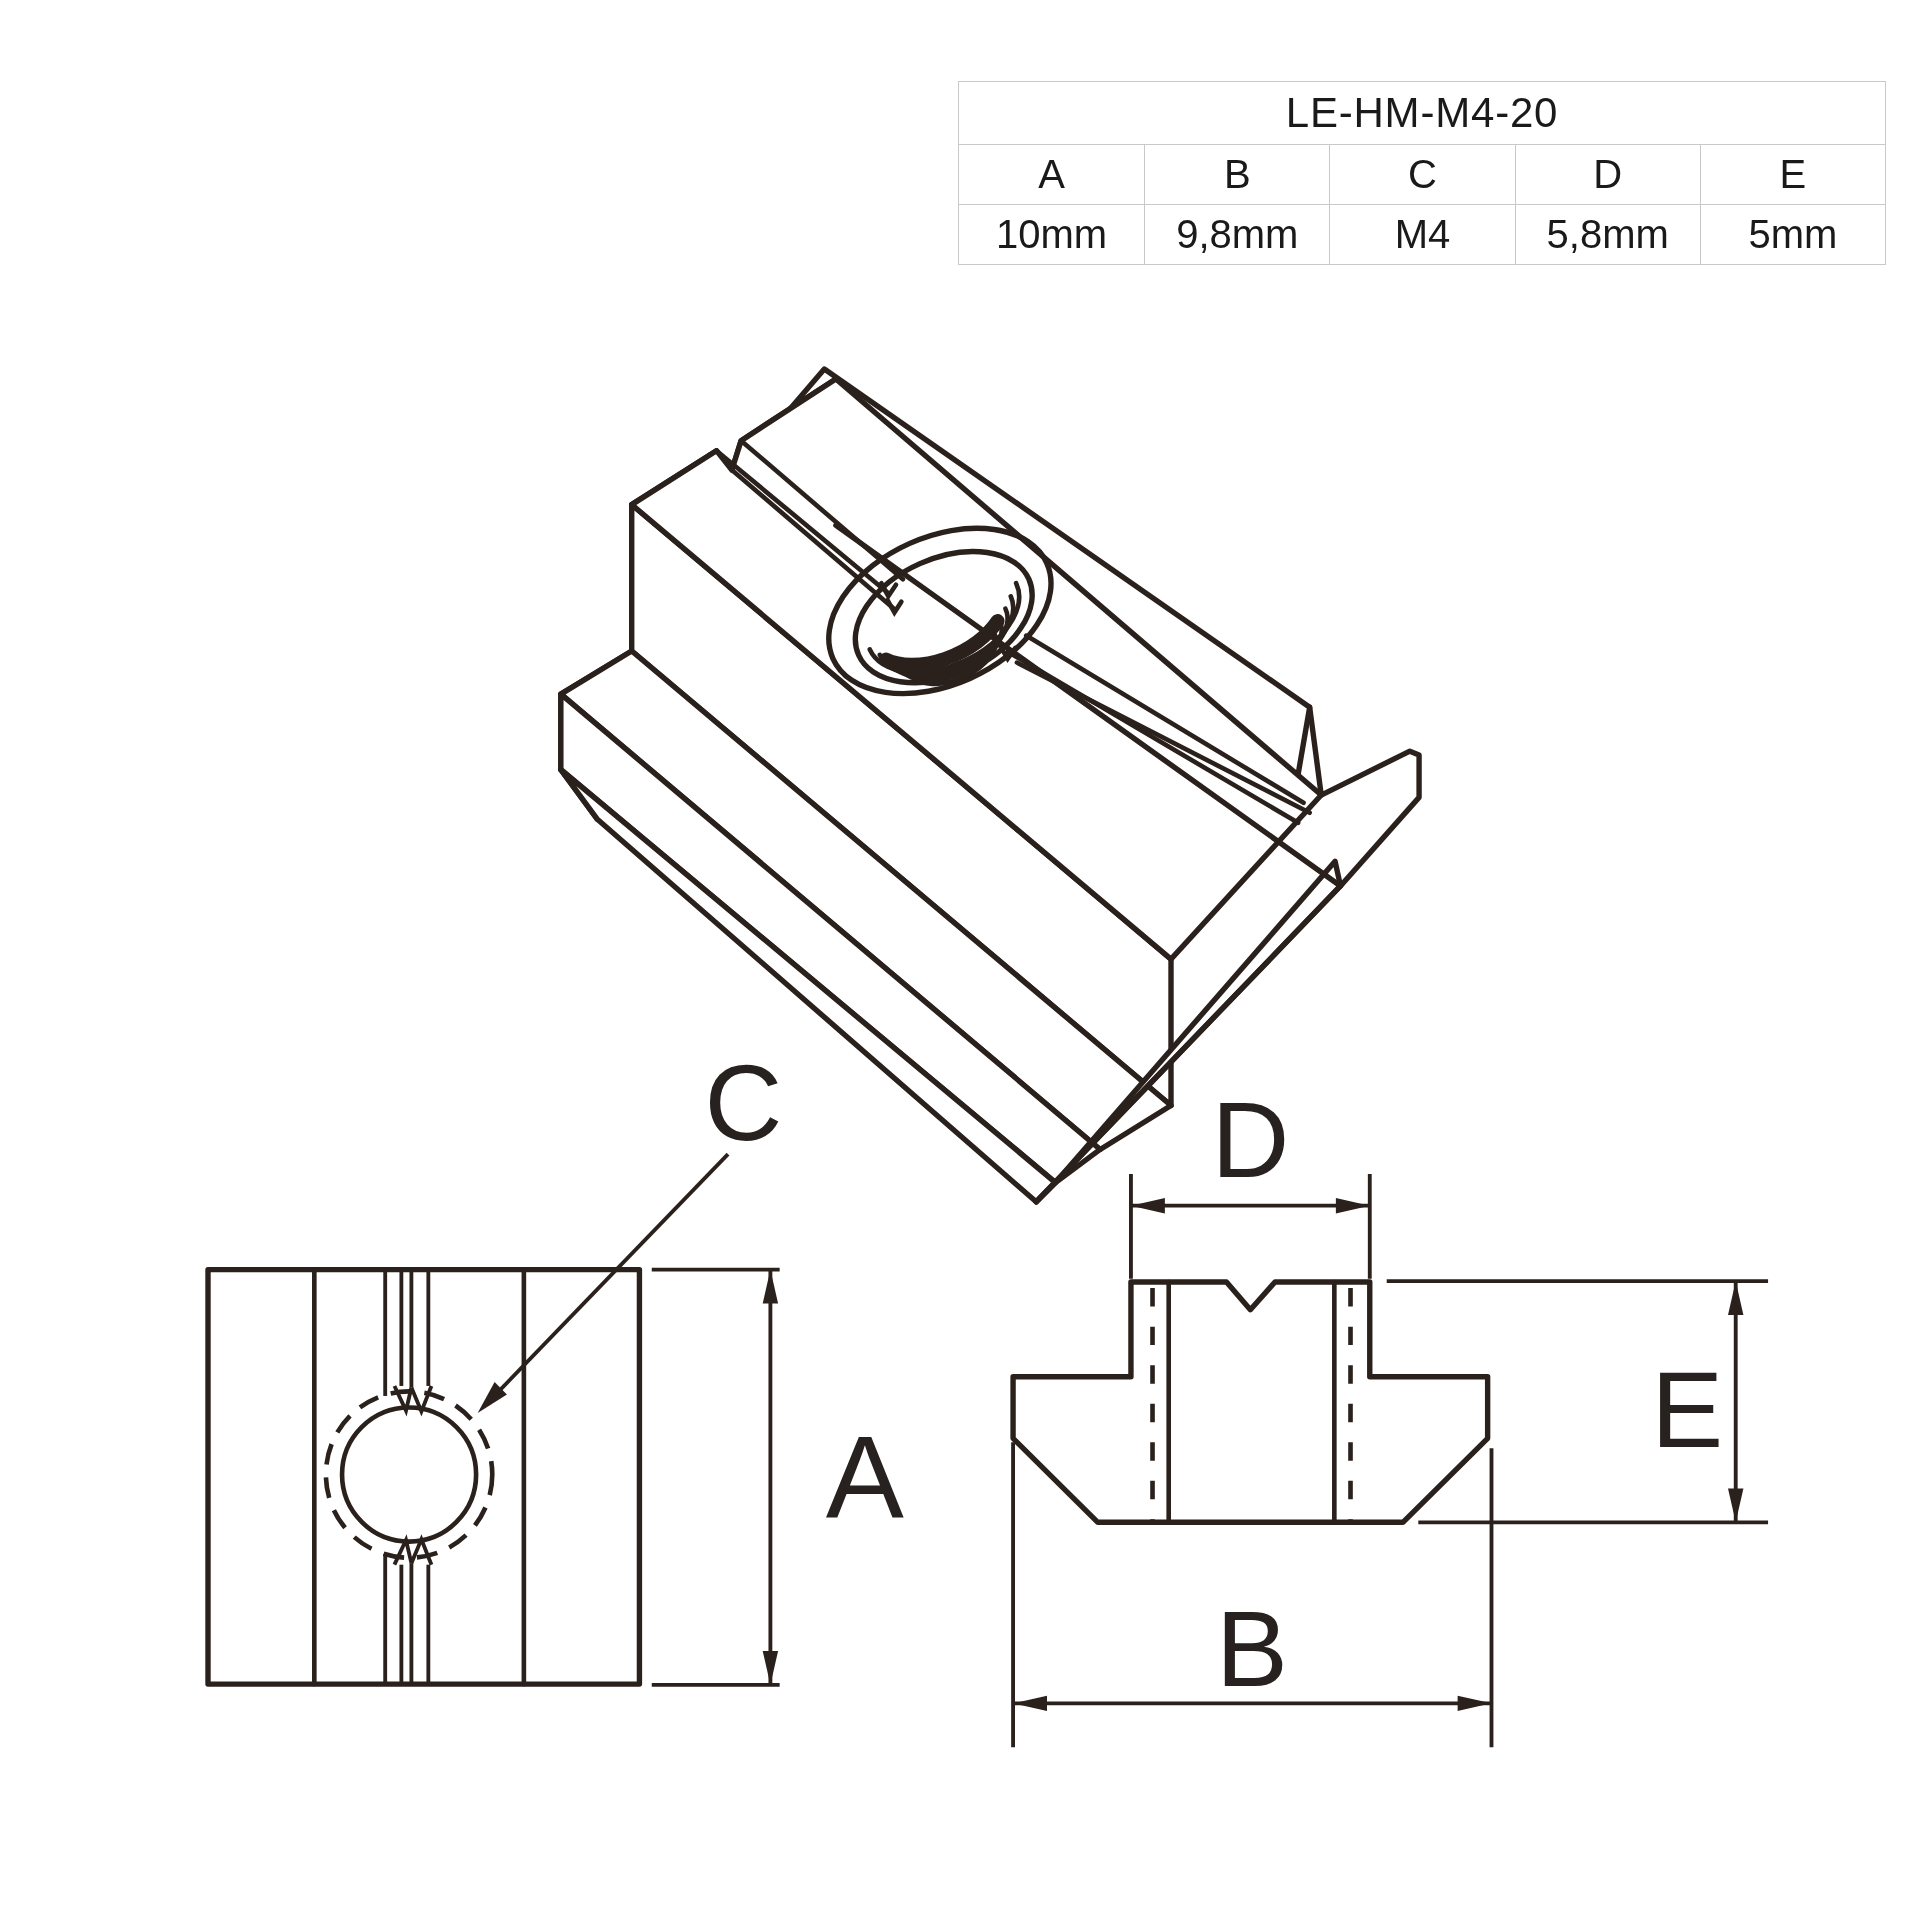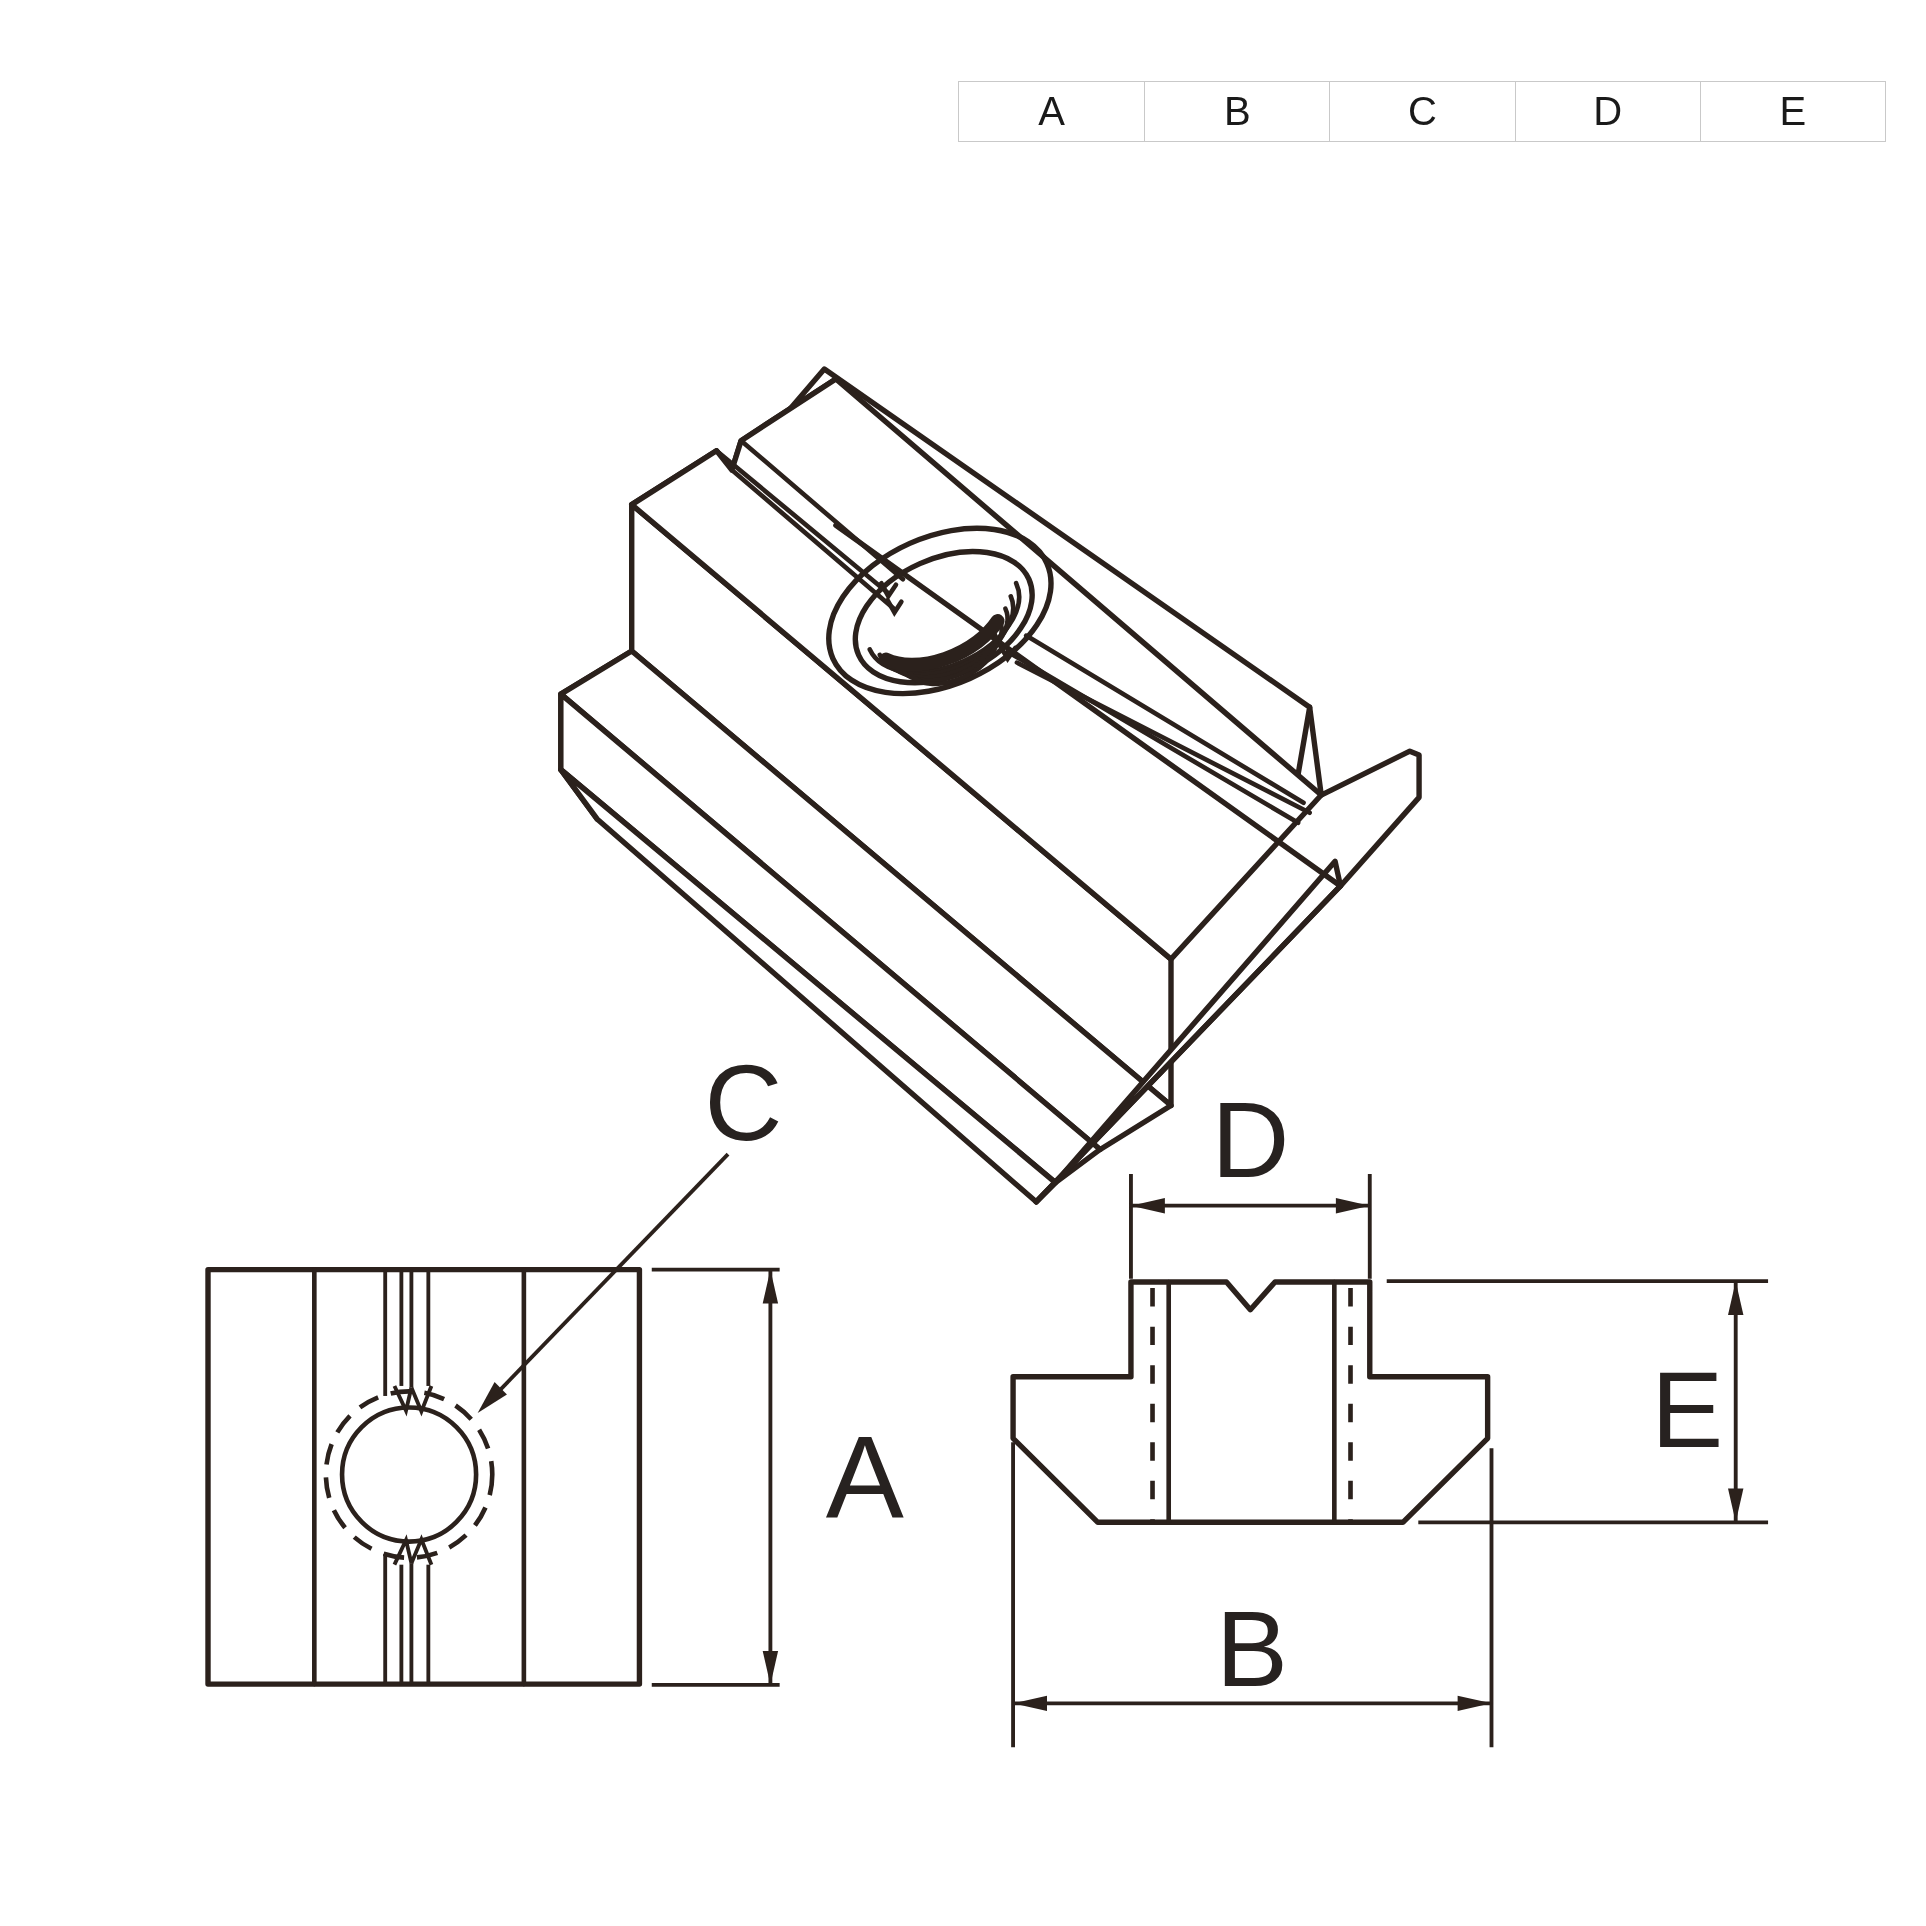--- a/index.html
+++ b/index.html
@@ -42,26 +42,34 @@
   .arrow  {fill:#2b211c;stroke:none;}
   .dimlabel{fill:#272220;font-family:"Liberation Sans", sans-serif;font-size:140px;}
   .dimlabelA{fill:#272220;font-family:"Liberation Sans", sans-serif;font-size:152px;}
 </style>
 </head>
 <body>
 
 <div class="canvas">
 
   <div class="spec-table">
+    <div class="spec-title">LE-HM-M4-20</div>
     <div class="spec-row headers">
       <div class="spec-cell">A</div>
       <div class="spec-cell">B</div>
       <div class="spec-cell">C</div>
       <div class="spec-cell">D</div>
       <div class="spec-cell">E</div>
+    </div>
+    <div class="spec-row values">
+      <div class="spec-cell">10mm</div>
+      <div class="spec-cell">9,8mm</div>
+      <div class="spec-cell">M4</div>
+      <div class="spec-cell">5,8mm</div>
+      <div class="spec-cell">5mm</div>
     </div>
   </div>
 
   <svg class="drawing" width="1926" height="1926" viewBox="0 0 2500 2500">
 
     <g>
 
       <path class="partF" d="M966,600 L1070,479 L1700,918 L1685,1005 L1085,682 Z"></path>
 
       <path class="partF" d="M728,901 L1176,629 L1176,727 L728,999 Z"></path>

